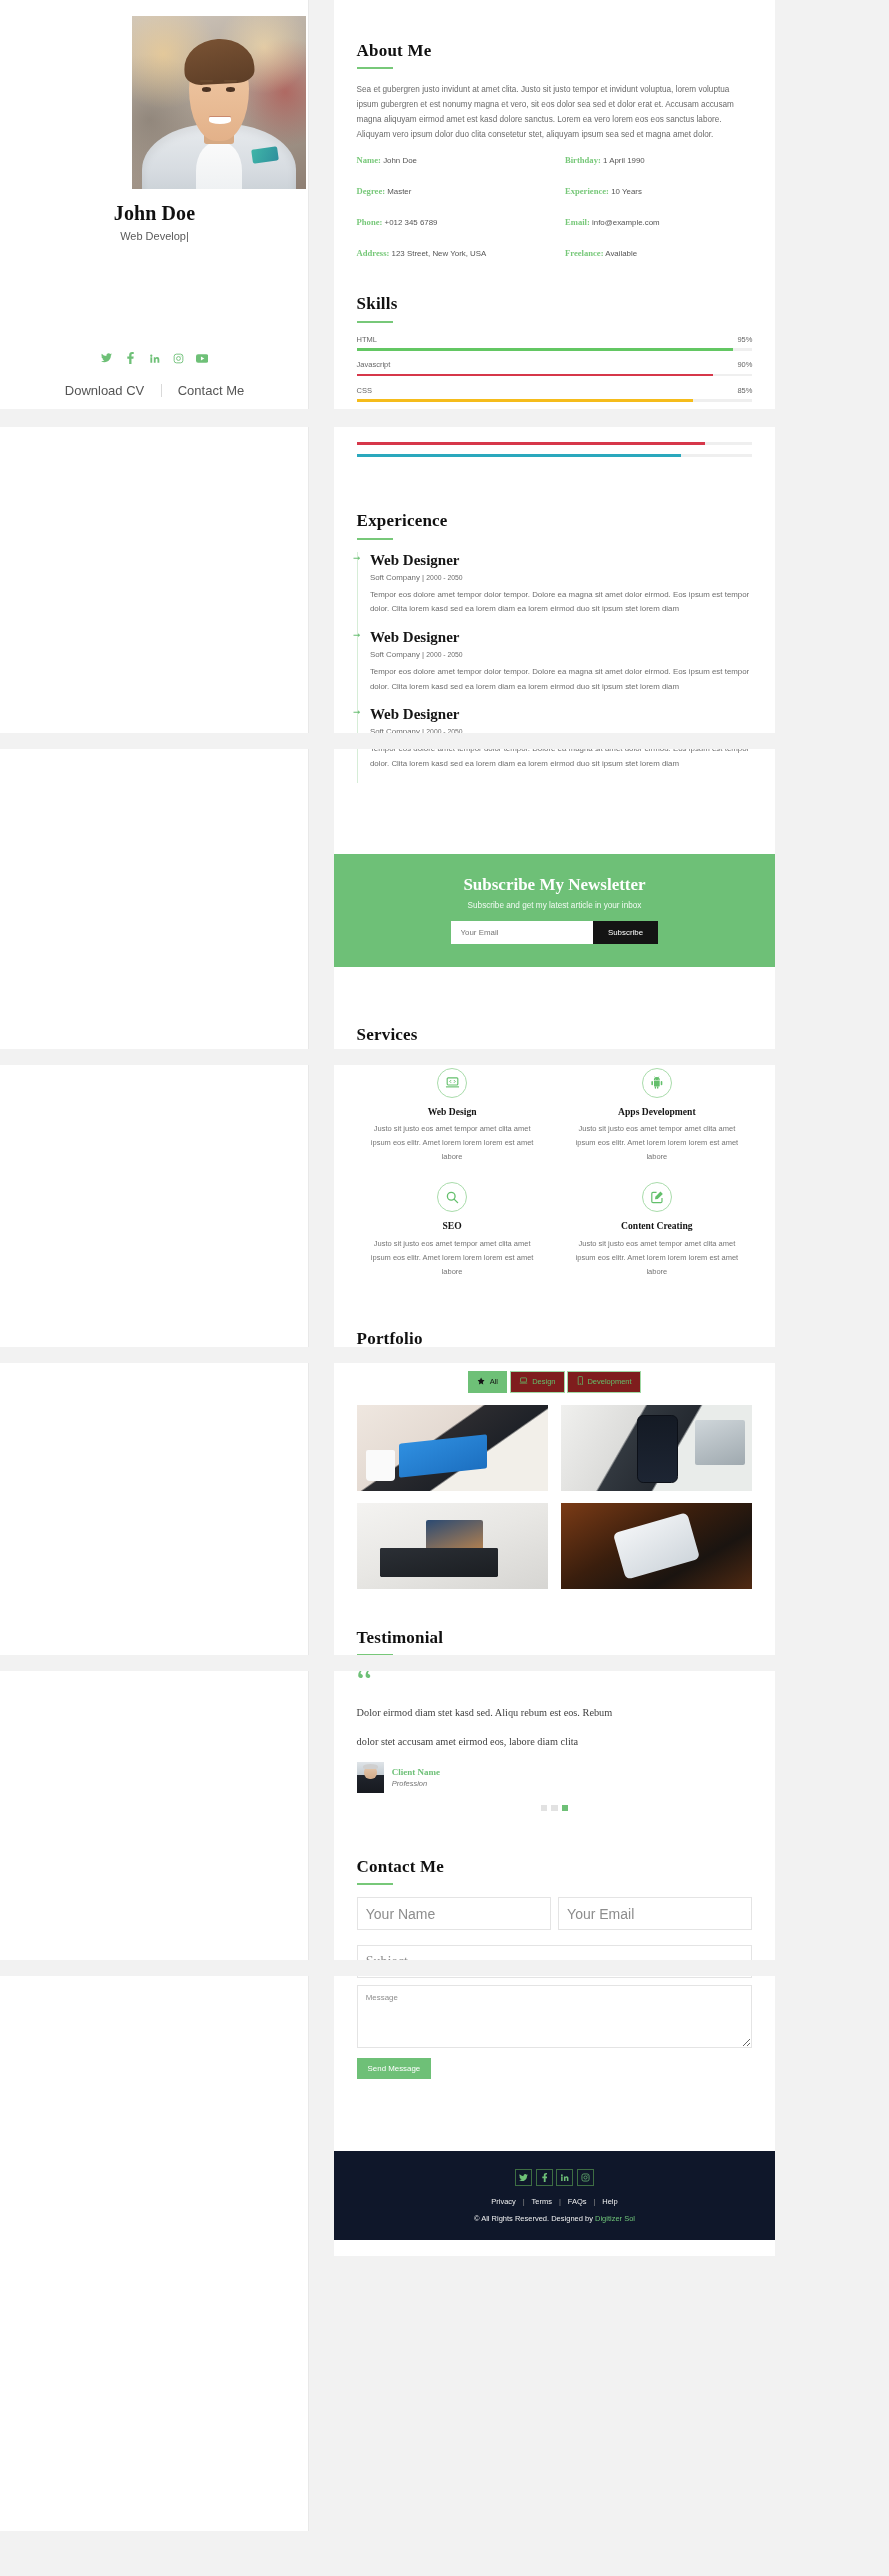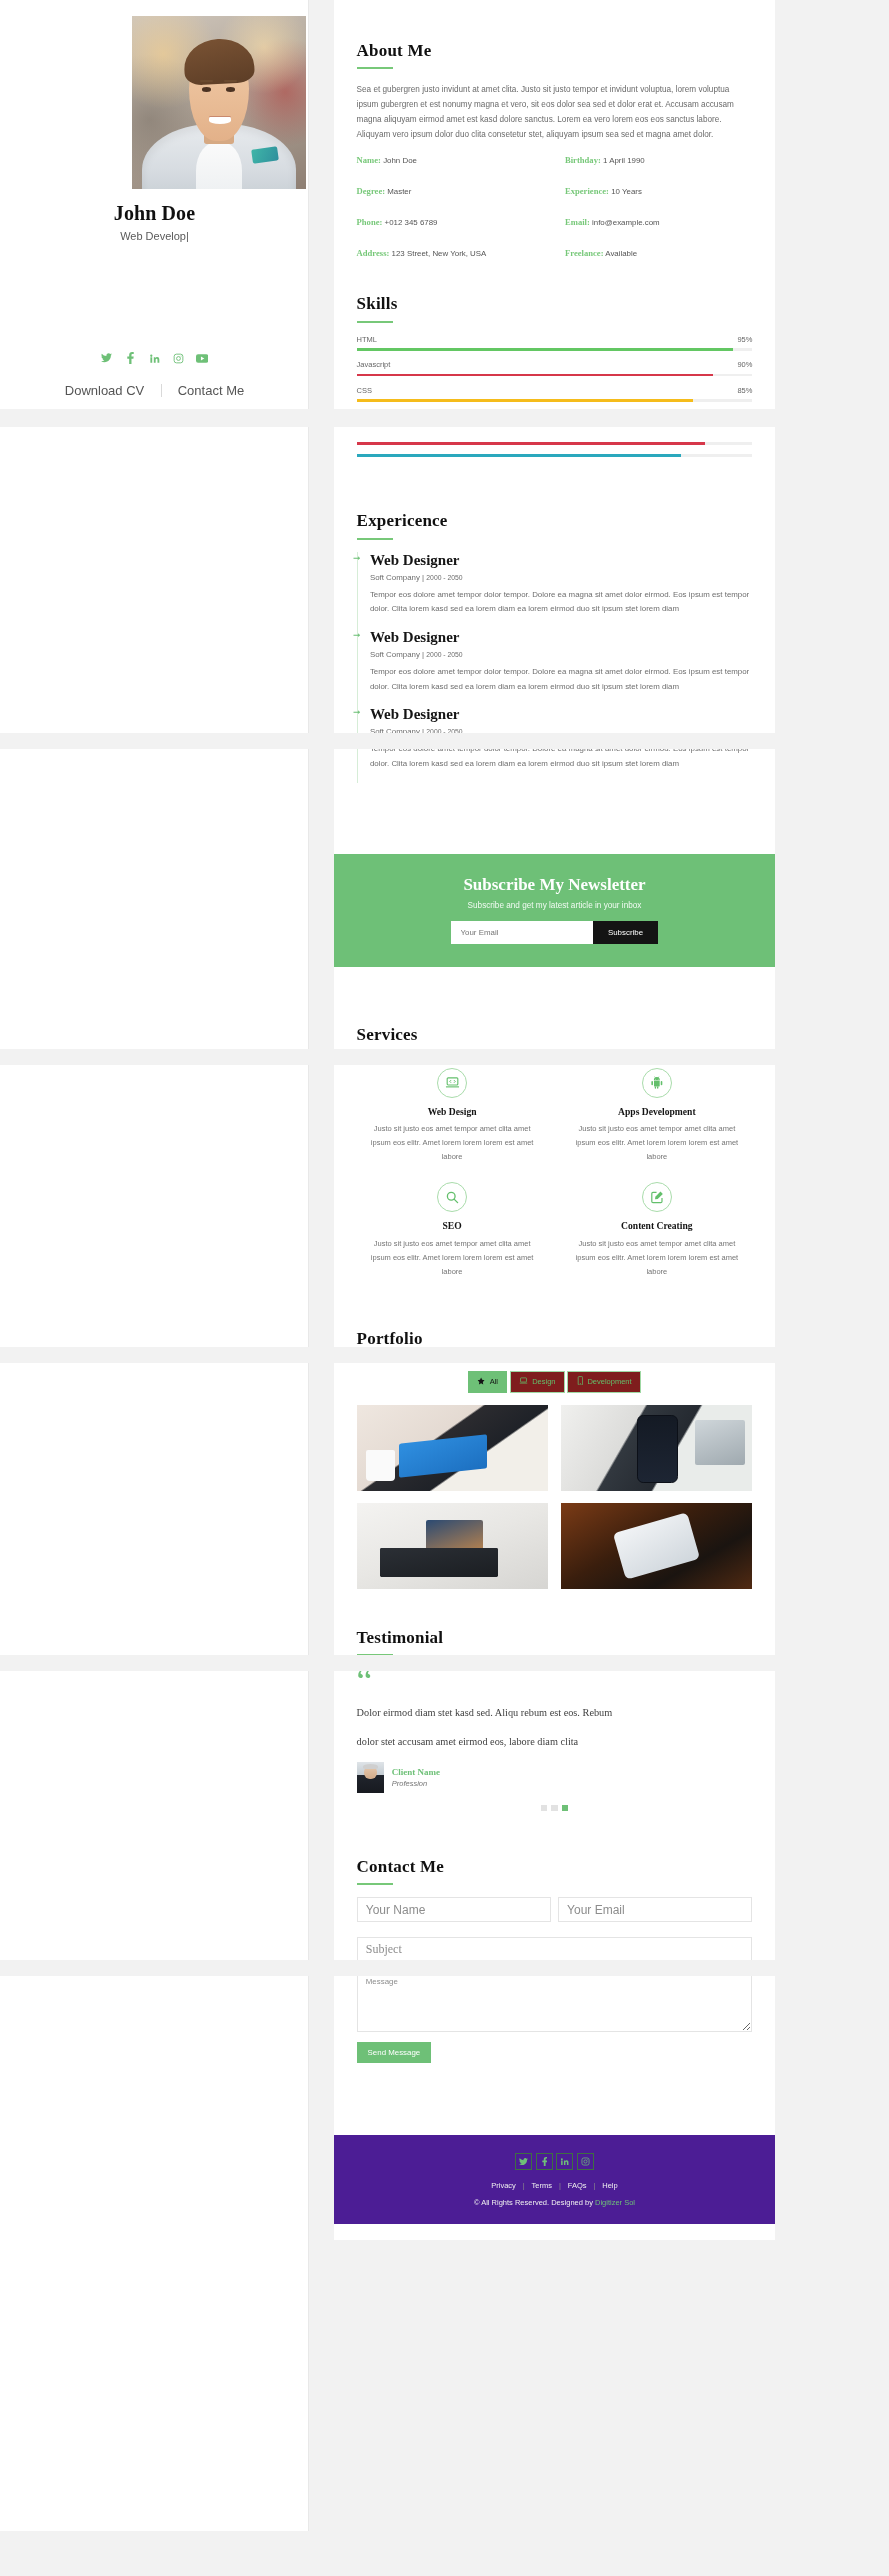--- a/index.html
+++ b/index.html
@@ -172,37 +172,37 @@
     background:#cfcfcf; border-radius: 50% 50% 20% 20%; z-index:2; }
   .client-name { font-family: "Liberation Serif", serif; font-weight: 700; font-size: 9px; color: #6ec077; }
   .client-prof { font-size: 7.5px; color: #757575; font-style: italic; margin-top: 2.1px; }
   .dots { margin-top: 12.3px; display: flex; justify-content: center; gap: 4.1px; }
   .dot { width: 6.2px; height: 6.2px; background: #e2e2e2; }
   .dot.on { background: #6ec077; }
 
   
   .form-row { display: grid; grid-template-columns: 1fr 1fr; gap: 6.8px; margin-top: 12.3px; }
   .fld {
-    width: 100%; height: 25px; border: 0.7px solid #e4e4e4; background: #fff;
-    padding: 0 8.2px; font-size: 12px; color: #444; outline: none;
+    width: 100%; height: 33px; border: 0.7px solid #e4e4e4; background: #fff;
+    padding: 0 8.2px; font-size: 14px; color: #444; outline: none;
     font-family: "Liberation Sans", sans-serif;
   }
   .fld::placeholder, .ta::placeholder { color: #8d8d8d; }
   .ta {
     width: 100%; height: 63px; border: 0.7px solid #e4e4e4; background: #fff; margin-top: 6.8px;
     padding: 6.8px 8.2px; font-size: 7.9px; color: #444; outline: none; resize: vertical;
     font-family: "Liberation Sans", sans-serif;
   }
   .send-btn {
     margin-top: 8.2px; border: 0; background: #6ec077; color: #fff; font-size: 7.9px;
     padding: 6.2px 11px; cursor: pointer; font-family: "Liberation Sans", sans-serif;
   }
 
   
-  .footer { background: #4c1d95; padding: 18px 0 16.4px; text-align: center; }
+  .footer { background: #0f172a; padding: 18px 0 16.4px; text-align: center; }
   .f-social { display: flex; justify-content: center; gap: 3.4px; }
   .f-social .fs {
     width: 17px; height: 17px; border: 0.7px solid #3e6e43; color: #6ec077;
     display: flex; align-items: center; justify-content: center;
   }
   .f-links { margin-top: 11px; font-size: 7.5px; color: #efefef; }
   .f-links span { padding: 0 5.5px; }
   .f-links .sep { color: #8a8a8a; padding: 0 1.4px; }
   .f-copy { margin-top: 8.2px; font-size: 7.5px; color: #f0f0f0; }
   .f-copy .brand { color: #6ec077; }

